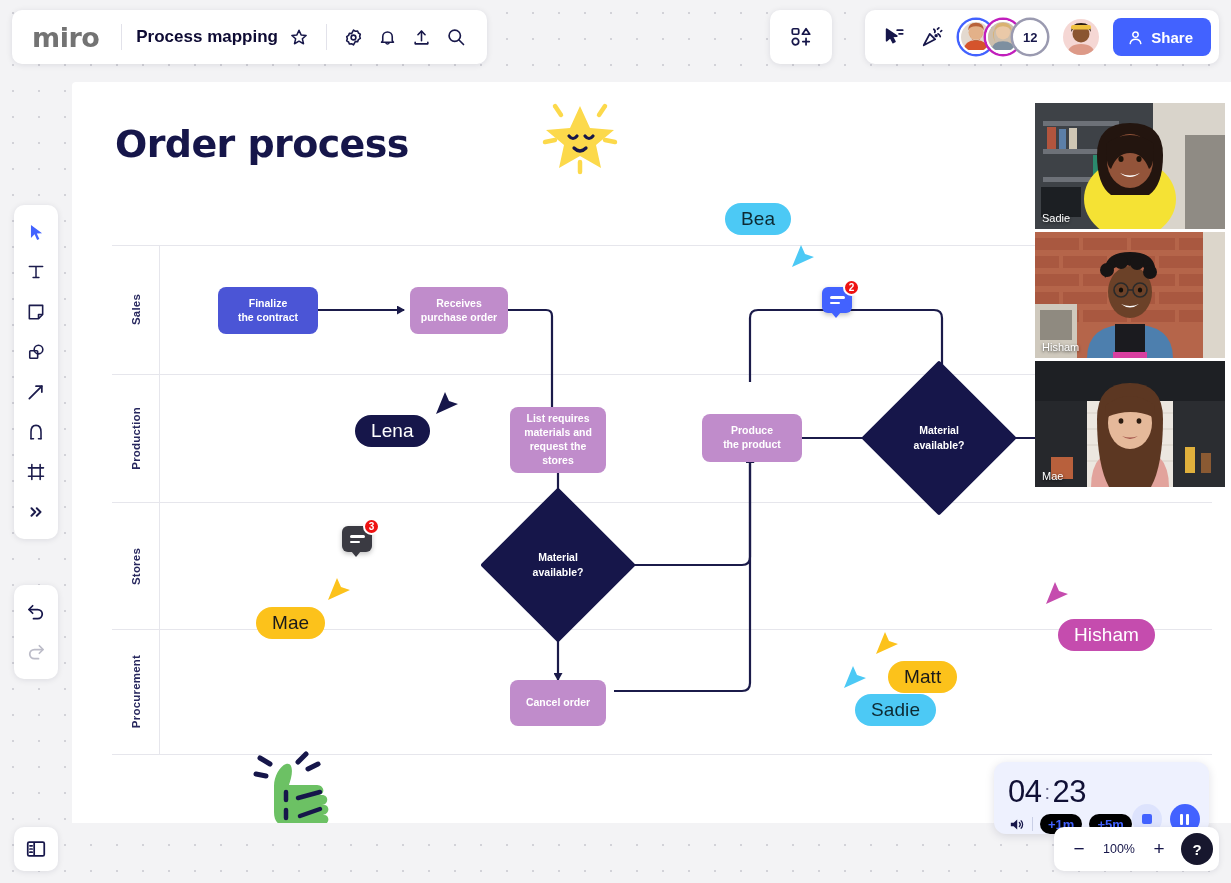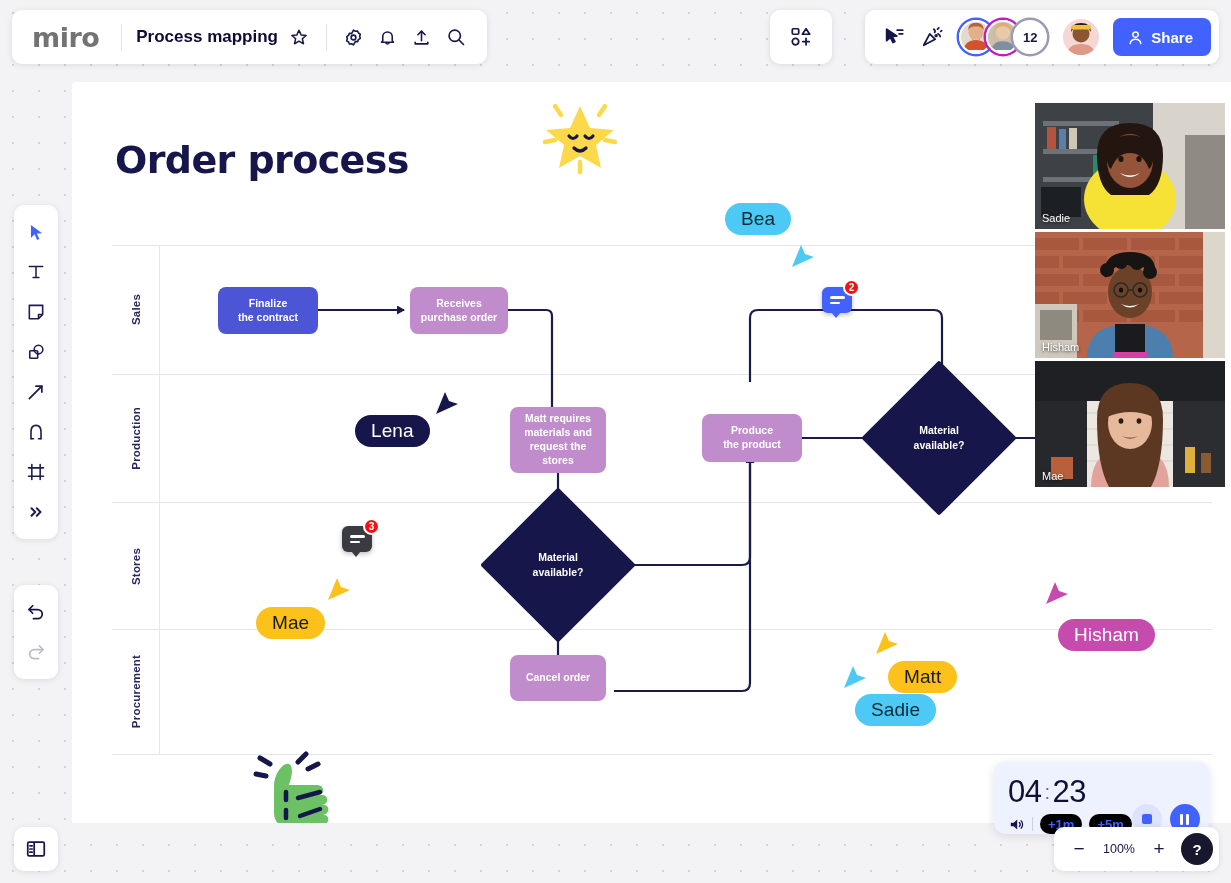--- a/index.html
+++ b/index.html
@@ -131,21 +131,21 @@
   
   .canvas {
     position: absolute; left: 72px; top: 82px;
     width: 1159px; height: 741px;
     background: #fff;
     border-radius: 4px 0 0 0;
     overflow: hidden;
     z-index: 5;
   }
   .board-title-big {
-    position: absolute; left: 43px; top: 56px;
+    position: absolute; left: 43px; top: 40px;
     font-family: "DejaVu Sans", sans-serif;
     font-size: 38px; font-weight: 700;
     color: #16164a; letter-spacing: -0.6px;
   }
 
   
   .swim {
     position: absolute; left: 40px; top: 163px;
     width: 1100px; height: 510px;
   }
@@ -423,34 +423,34 @@
 
     <div class="node blue" style="left:146px; top:205px; width:100px; height:47px;">
       <span>
         <span>Finalize</span><br>
         <span>the contract</span>
       </span>
     </div>
 
     <div class="node purple" style="left:438px; top:325px; width:96px; height:66px;">
       <span>
-        <span>Matt requires</span><br>
+        <span>List requires</span><br>
         <span>materials and</span><br>
         <span>request the stores</span>
       </span>
     </div>
 
     <div class="node purple" style="left:630px; top:332px; width:100px; height:48px;">
       <span>
         <span>Produce</span><br>
         <span>the product</span>
       </span>
     </div>
 
-    <div class="node purple" style="left:438px; top:573px; width:96px; height:46px;">
+    <div class="node purple" style="left:438px; top:598px; width:96px; height:46px;">
       <span>Cancel order</span>
     </div>
 
     <div class="diamond" style="left:812px; top:301px;"></div>
     <div class="diamond-label" style="left:812px; top:301px;">
       <span>
         <span>Material</span><br>
         <span>available?</span>
       </span>
     </div>

